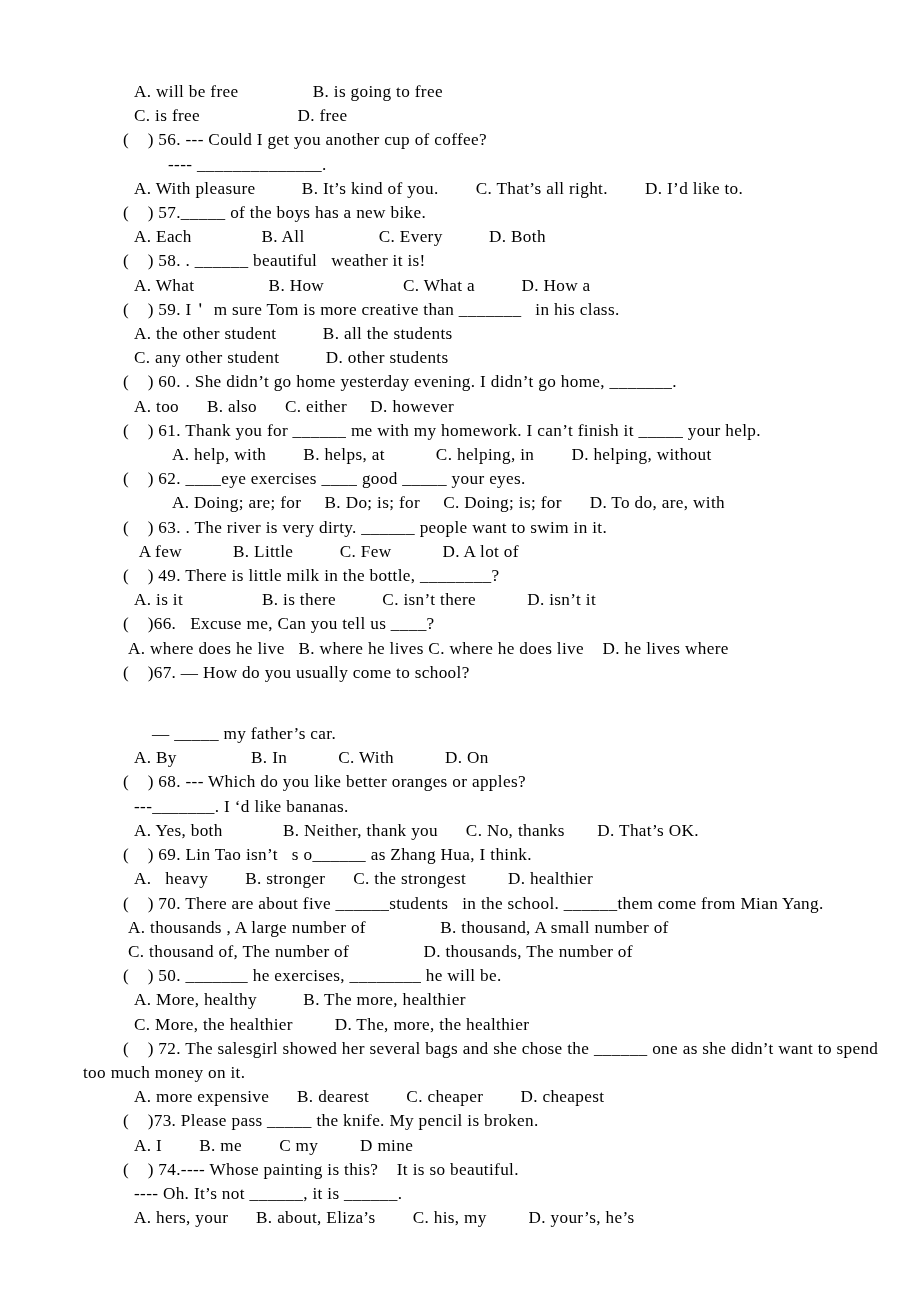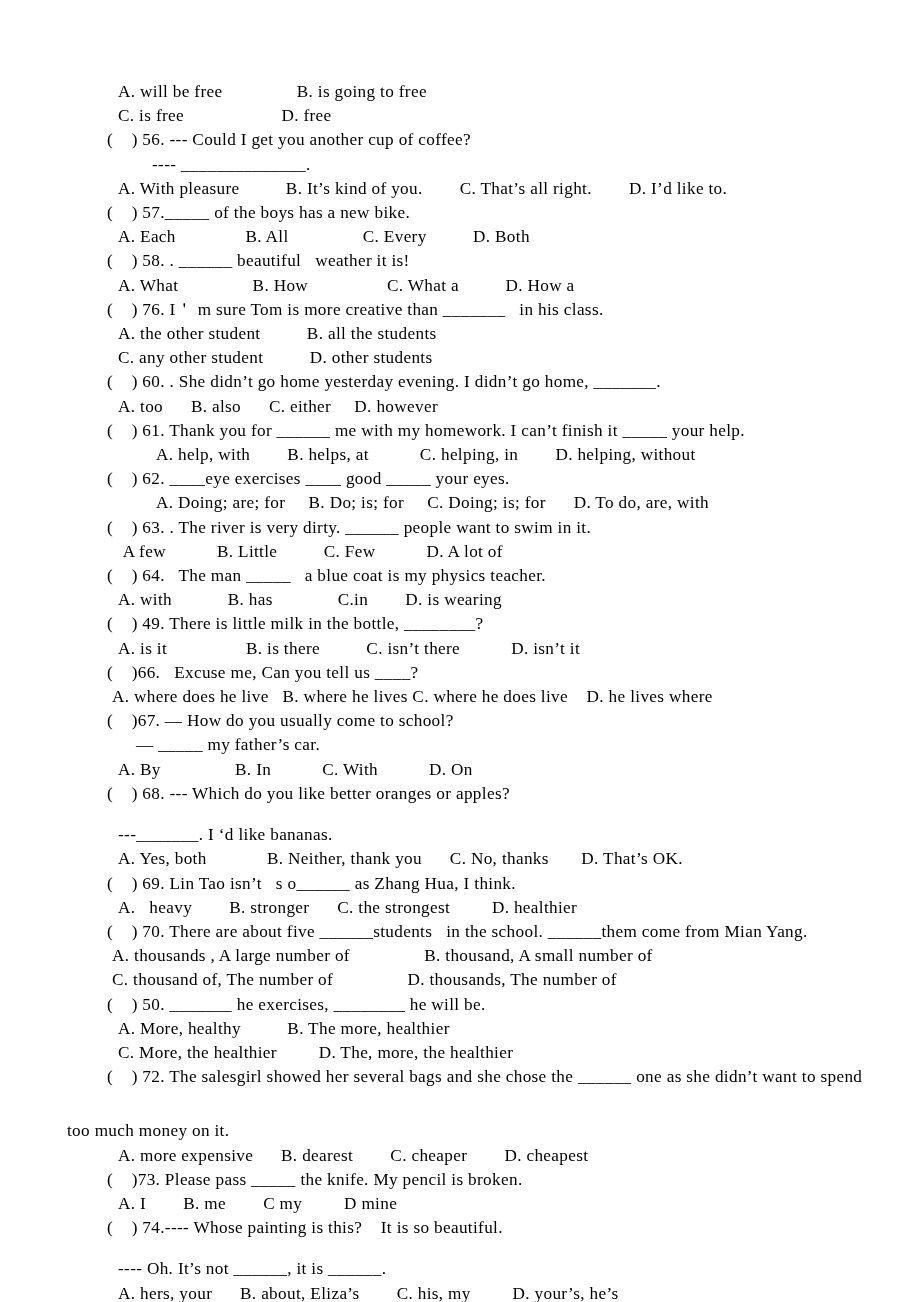--- a/index.html
+++ b/index.html
@@ -12,53 +12,52 @@
     width: 920px;
     height: 1302px;
     font-family: "Liberation Serif", "DejaVu Serif", serif;
     color: #000000;
     overflow: hidden;
   }
   #sheet {
     position: relative;
     width: 920px;
     height: 1302px;
-    padding: 80px 0 0 0;
+    padding: 80px 0 0 16px;
     box-sizing: border-box;
   }
   .line {
     font-size: 17.2px;
     line-height: 24.2px;
     white-space: pre-wrap;
     margin: 0;
     padding: 0;
     letter-spacing: 0.02em;
   }
   
   .stem {
     padding-left: 67px;
     text-indent: -0px;
     margin-left: 40px;
   }
   
   .stem-wrap {
     padding-left: 67px;
-    margin-top: 30px;
   }
   
   .sub {
     padding-left: 128px;
     margin-left: 24px;
   }
   .sub-b {
     padding-left: 118px;
-    margin-top: 17px;
   }
   .sub-c {
     padding-left: 136px;
+    margin-top: 37px;
   }
   
   .opts {
     padding-left: 118px;
   }
   .opts-n {
     padding-left: 112px;
   }
   .opts-w {
     padding-left: 108px;
@@ -81,43 +80,39 @@
       </div>
       <div class="question">
         <div class="line stem">(    ) 57._____ of the boys has a new bike.</div>
         <div class="line opts">A. Each               B. All                C. Every          D. Both</div>
       </div>
       <div class="question">
         <div class="line stem">(    ) 58. . ______ beautiful   weather it is!</div>
         <div class="line opts">A. What                B. How                 C. What a          D. How a</div>
       </div>
       <div class="question">
-        <div class="line stem">(    ) 76. I＇ m sure Tom is more creative than _______   in his class.</div>
+        <div class="line stem">(    ) 59. I＇ m sure Tom is more creative than _______   in his class.</div>
         <div class="line opts">A. the other student          B. all the students</div>
         <div class="line opts">C. any other student          D. other students</div>
       </div>
       <div class="question">
         <div class="line stem">(    ) 60. . She didn’t go home yesterday evening. I didn’t go home, _______.</div>
         <div class="line opts">A. too      B. also      C. either     D. however</div>
       </div>
       <div class="question">
         <div class="line stem">(    ) 61. Thank you for ______ me with my homework. I can’t finish it _____ your help.</div>
         <div class="line opts-w">A. help, with        B. helps, at           C. helping, in        D. helping, without</div>
       </div>
       <div class="question">
         <div class="line stem">(    ) 62. ____eye exercises ____ good _____ your eyes.</div>
         <div class="line opts-w">A. Doing; are; for     B. Do; is; for     C. Doing; is; for      D. To do, are, with</div>
       </div>
       <div class="question">
         <div class="line stem">(    ) 63. . The river is very dirty. ______ people want to swim in it.</div>
         <div class="line opts"> A few           B. Little          C. Few           D. A lot of</div>
-      </div>
-      <div class="question">
-        <div class="line stem">(    ) 64.   The man _____   a blue coat is my physics teacher.</div>
-        <div class="line opts">A. with            B. has              C.in        D. is wearing</div>
       </div>
       <div class="question">
         <div class="line stem">(    ) 49. There is little milk in the bottle, ________?</div>
         <div class="line opts">A. is it                 B. is there          C. isn’t there           D. isn’t it</div>
       </div>
       <div class="question">
         <div class="line stem">(    )66.   Excuse me, Can you tell us ____?</div>
         <div class="line opts-n">A. where does he live   B. where he lives C. where he does live    D. he lives where</div>
       </div>
       <div class="question">

